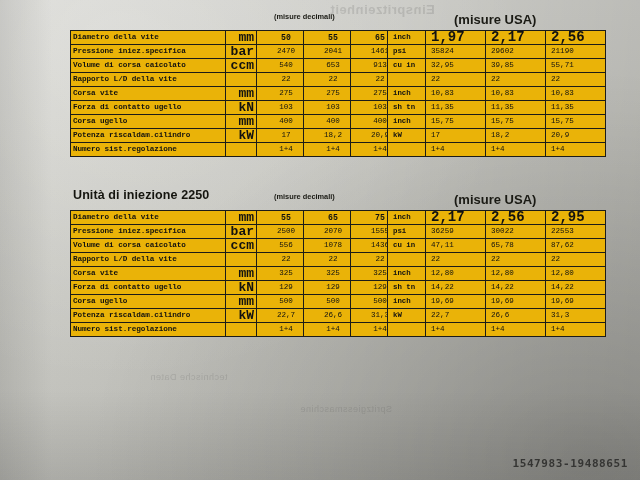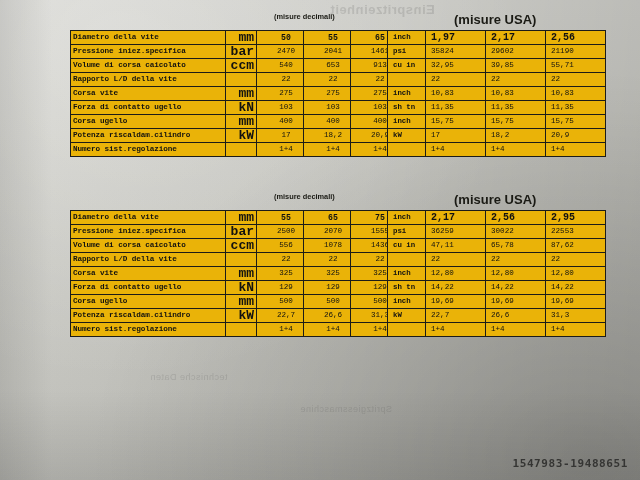--- a/index.html
+++ b/index.html
@@ -123,21 +123,21 @@
 
   
   .t-right {
     position: absolute;
     left: 325px;
     top: 0;
     width: 196px;
   }
   .t-right .c-unit { width: 30px; text-align: left; font-weight: bold; font-size: 7.4px; padding-left: 5px; }
   .t-right .c-val  { width: 52px; text-align: left; padding-left: 5px; }
-  .t-right tr:first-child .c-val { font-weight: bold; font-size: 10px; }
+  .t-right tr:first-child .c-val { font-weight: bold; font-size: 14px; }
 
   .last-row td { font-weight: normal; text-align: center; }
   .t-left .last-row .c-label { text-align: left; font-weight: bold; }
 
   
   #stamp {
     position: absolute;
     right: 12px;
     bottom: 10px;
     font-family: "DejaVu Sans Mono", monospace;
@@ -301,20 +301,21 @@
           <td class="c-val">1+4</td>
         </tr>
       </tbody>
         </table>
 
     </div>
   </div>
 
   <div class="section" id="sec2">
     <div class="sec-head">
+      <div class="sec-title">Unità di iniezione 2250</div>
       <div class="note-dec">(misure decimali)</div>
       <div class="note-usa">(misure USA)</div>
     </div>
     <div class="tables">
 
       <table class="t-left">
         <tbody>
             <tr>
           <td class="c-label">Diametro della vite</td>
           <td class="c-unit">mm</td>

